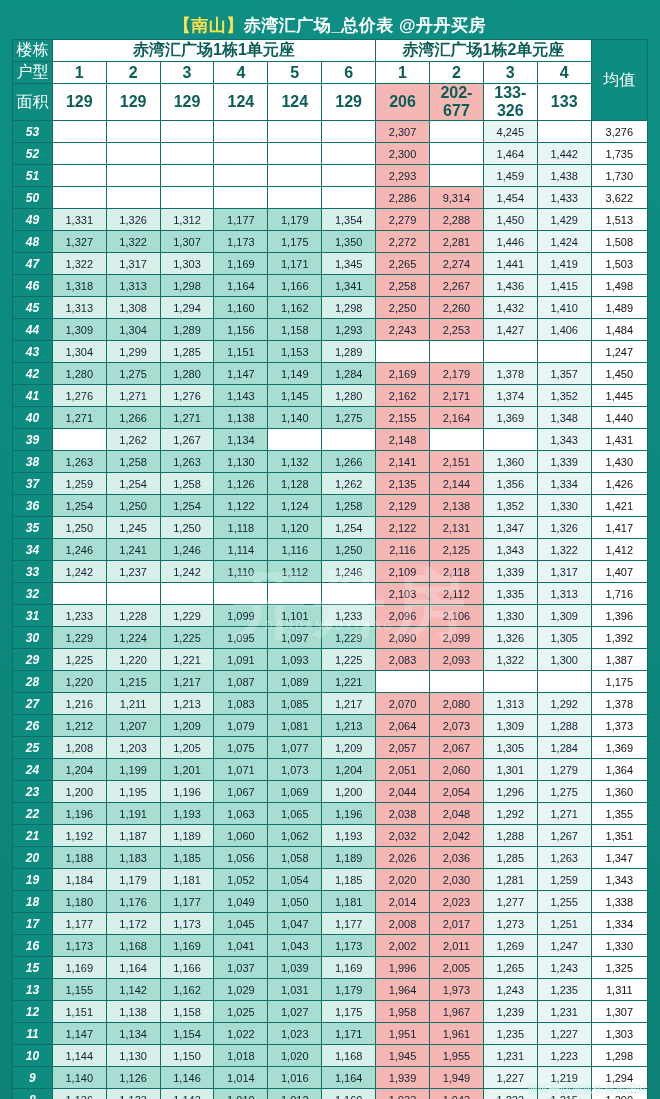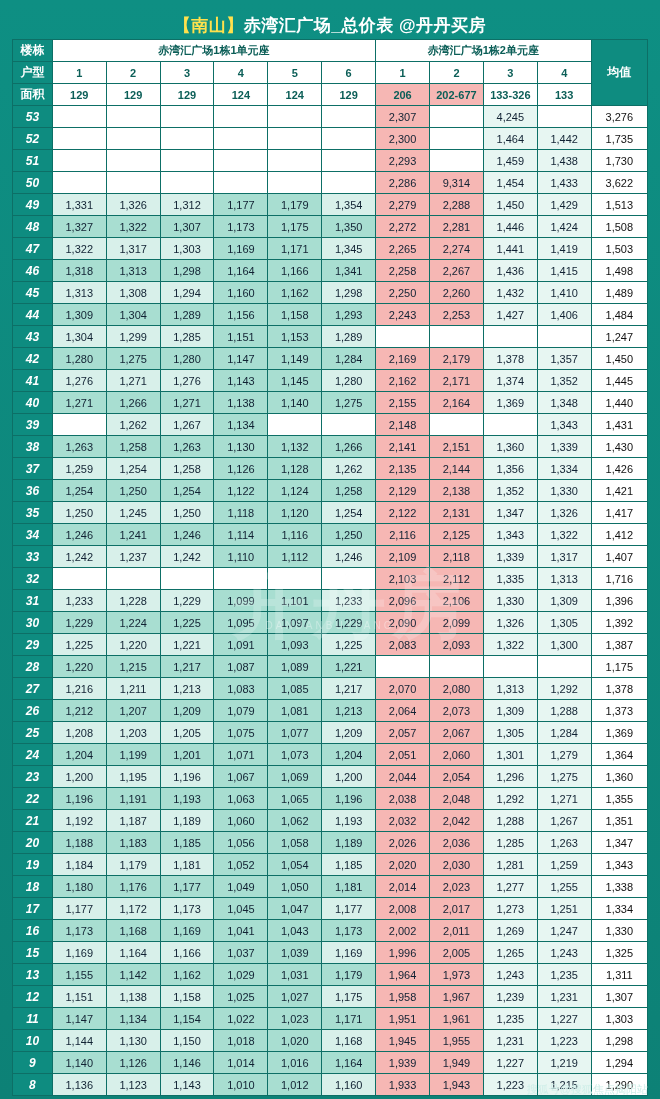--- a/index.html
+++ b/index.html
@@ -25,25 +25,25 @@
     border:1px solid #0d6f66;
     font-size:11px;
     text-align:center;
     color:#123;
     height:21px;
     padding:0;
     font-weight:normal;
     background:#ffffff;
   }
   .hdr{
-    background:#0e8c80;color:#ffffff;font-weight:bold;font-size:12px;
+    background:#0e8c80;color:#ffffff;font-weight:normal;font-size:16px;
     border:1px solid #0d6f66;
   }
   .hdr-sub{
-    background:#ffffff;color:#0b5e57;font-weight:bold;font-size:11px;
+    background:#ffffff;color:#0b5e57;font-weight:bold;font-size:16px;
   }
   .rowlabel{
     background:#0e8c80;color:#ffffff;font-weight:bold;font-size:12px;width:34px;font-style:italic;
   }
   .avg-col{background:#ffffff;color:#111;font-size:11px;}
   .c-a{background:#d8f0ea;}           
   .c-b{background:#a8ded1;}           
   .c-p{background:#f6b7b4;}          
   .c-w{background:#ffffff;}
   .c-e{background:#e7f6f2;}

